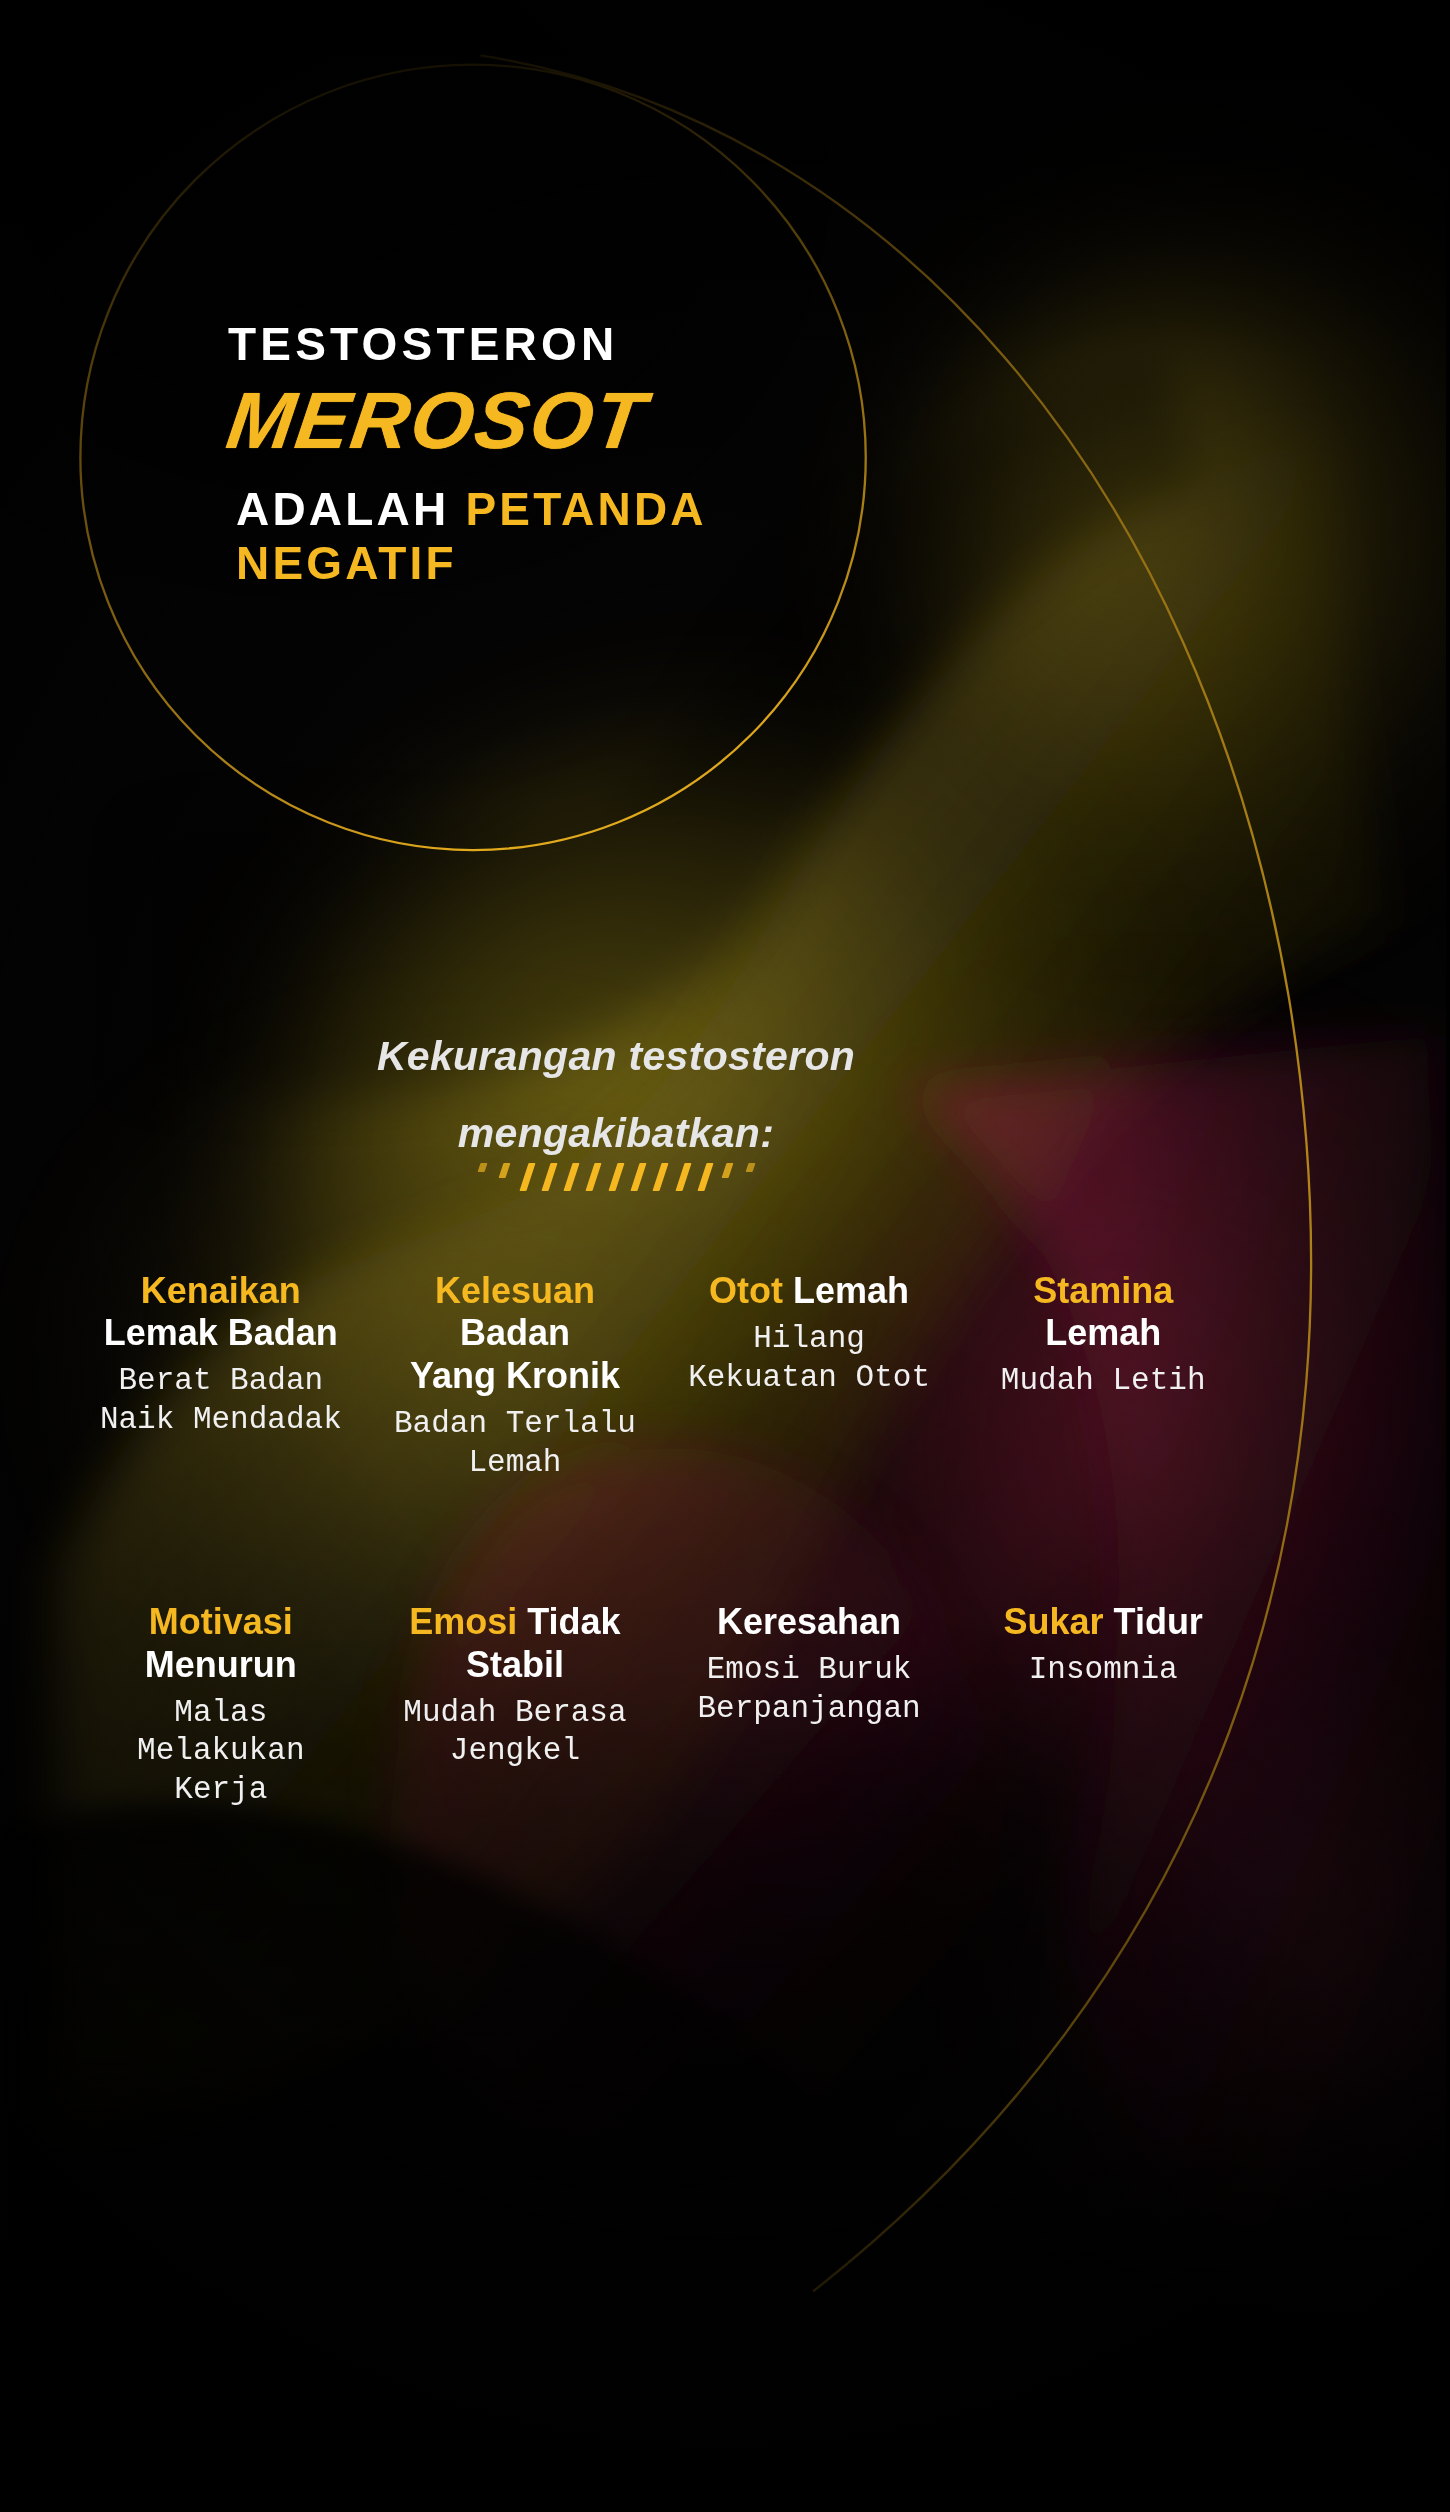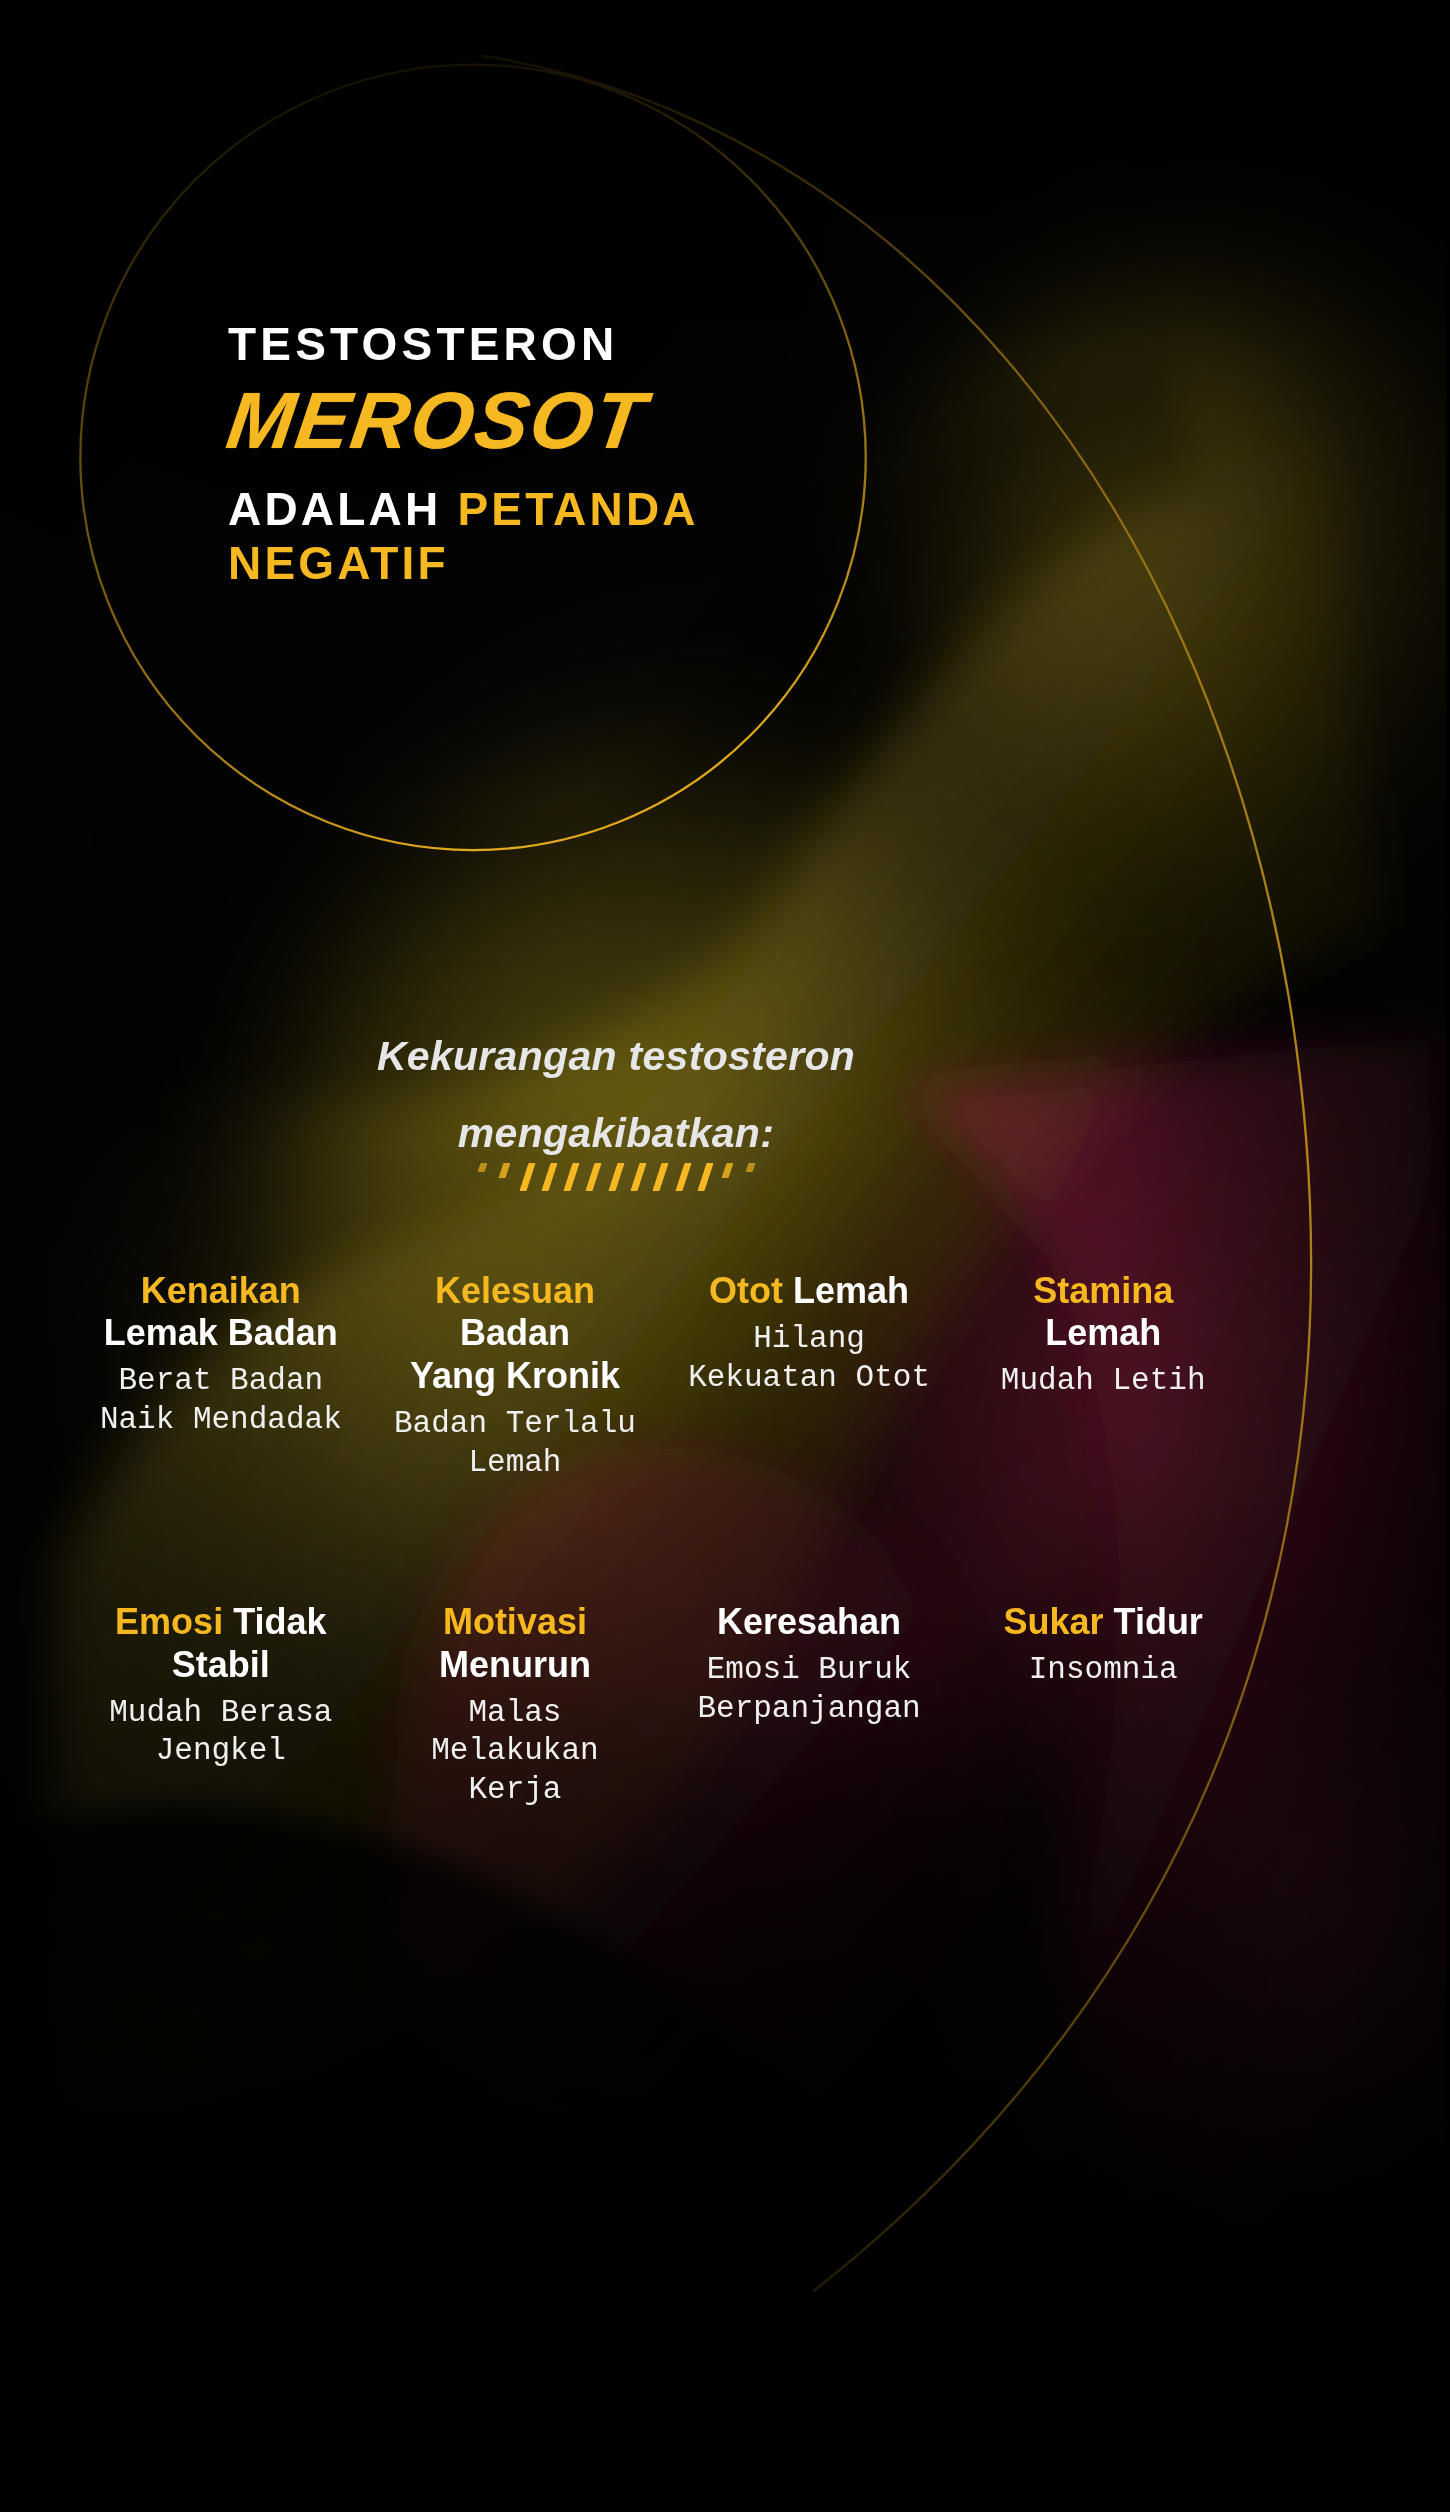--- a/index.html
+++ b/index.html
@@ -132,21 +132,21 @@
     margin: 0 0 20.4px 0;
     transform: skewX(-8deg);
     text-shadow: 0 0 0.9px #f5b820;
   }
   .headline .l3 {
     font-size: 46px;
     font-weight: 700;
     letter-spacing: 3.2px;
     color: #ffffff;
     line-height: 1.18;
-    margin: 0;
+    margin: 8px;
   }
   .headline .l3 .hl {
     color: #f5b820;
   }
 
   
   .subhead {
     position: absolute;
     left: 0;
     top: 1005px;
@@ -329,34 +329,34 @@
 
     <div class="cell">
       <div class="title">
         <span class="hl">Stamina</span><span> Lemah</span>
       </div>
       <div class="desc">Mudah Letih</div>
     </div>
 
     <div class="cell">
       <div class="title">
+        <span class="hl">Motivasi</span><span> Menurun</span>
+      </div>
+      <div class="desc">Malas Melakukan Kerja</div>
+    </div>
+
+    <div class="cell">
+      <div class="title">
         <span class="hl">Emosi</span><span> Tidak Stabil</span>
       </div>
       <div class="desc">Mudah Berasa Jengkel</div>
     </div>
 
     <div class="cell">
       <div class="title">
-        <span class="hl">Motivasi</span><span> Menurun</span>
-      </div>
-      <div class="desc">Malas Melakukan Kerja</div>
-    </div>
-
-    <div class="cell">
-      <div class="title">
         <span class="hl"></span><span>Keresahan</span>
       </div>
       <div class="desc">Emosi Buruk Berpanjangan</div>
     </div>
 
     <div class="cell">
       <div class="title">
         <span class="hl">Sukar</span><span> Tidur</span>
       </div>
       <div class="desc">Insomnia</div>

